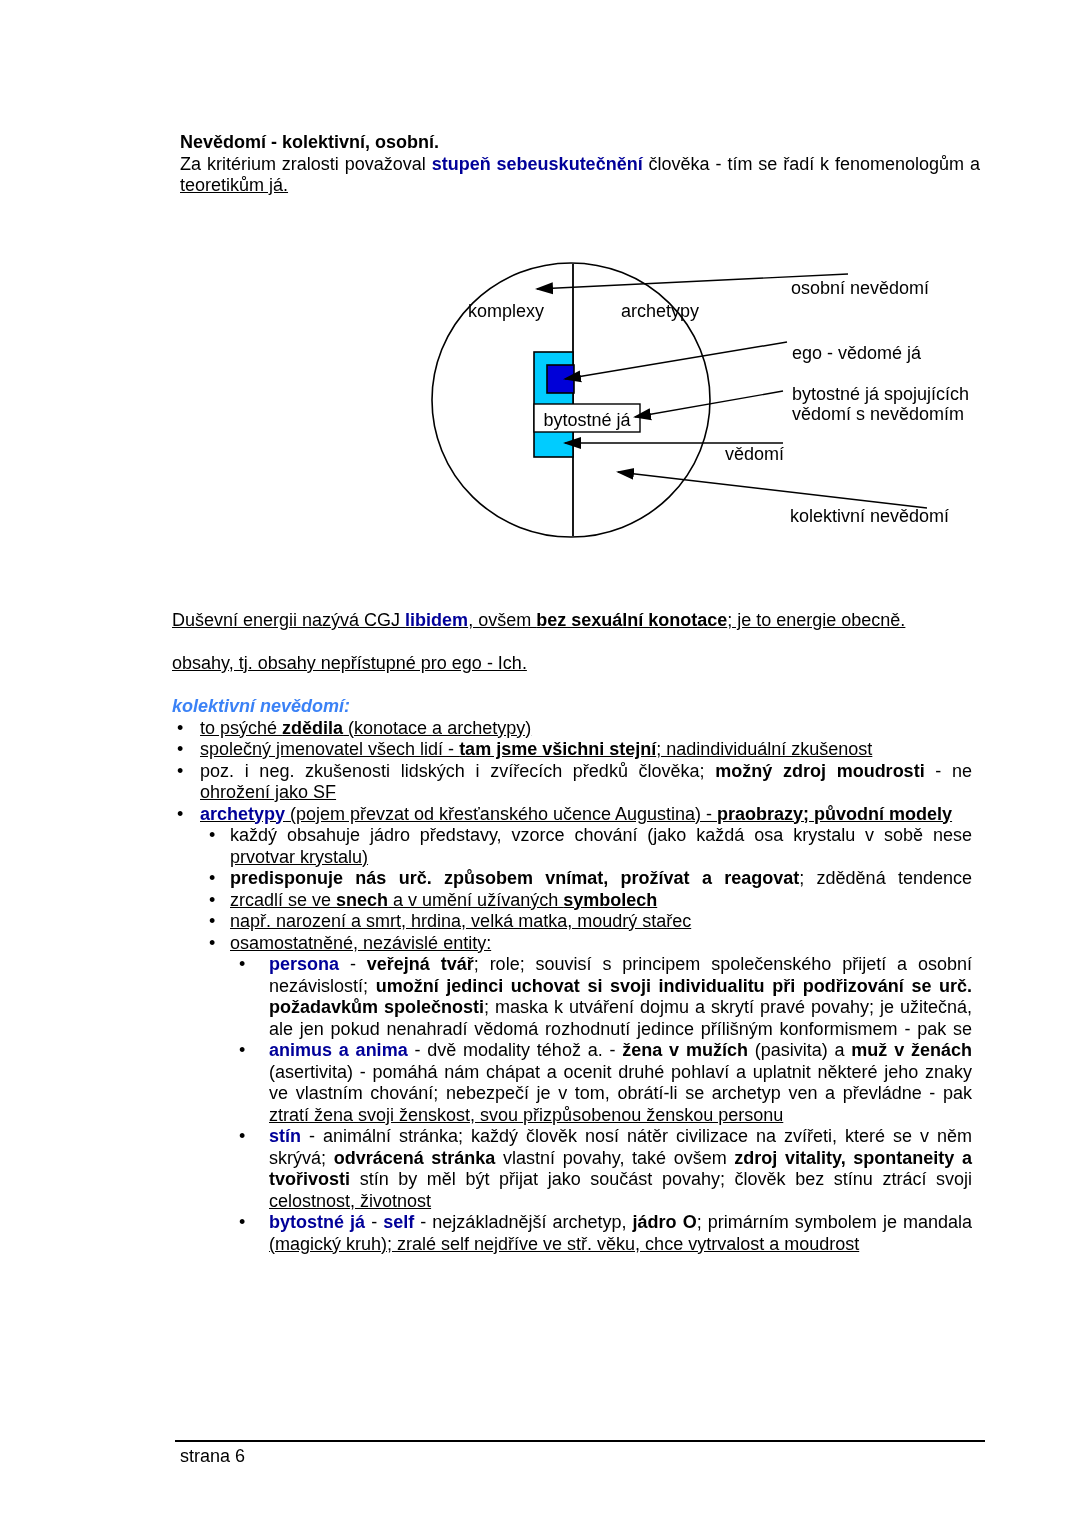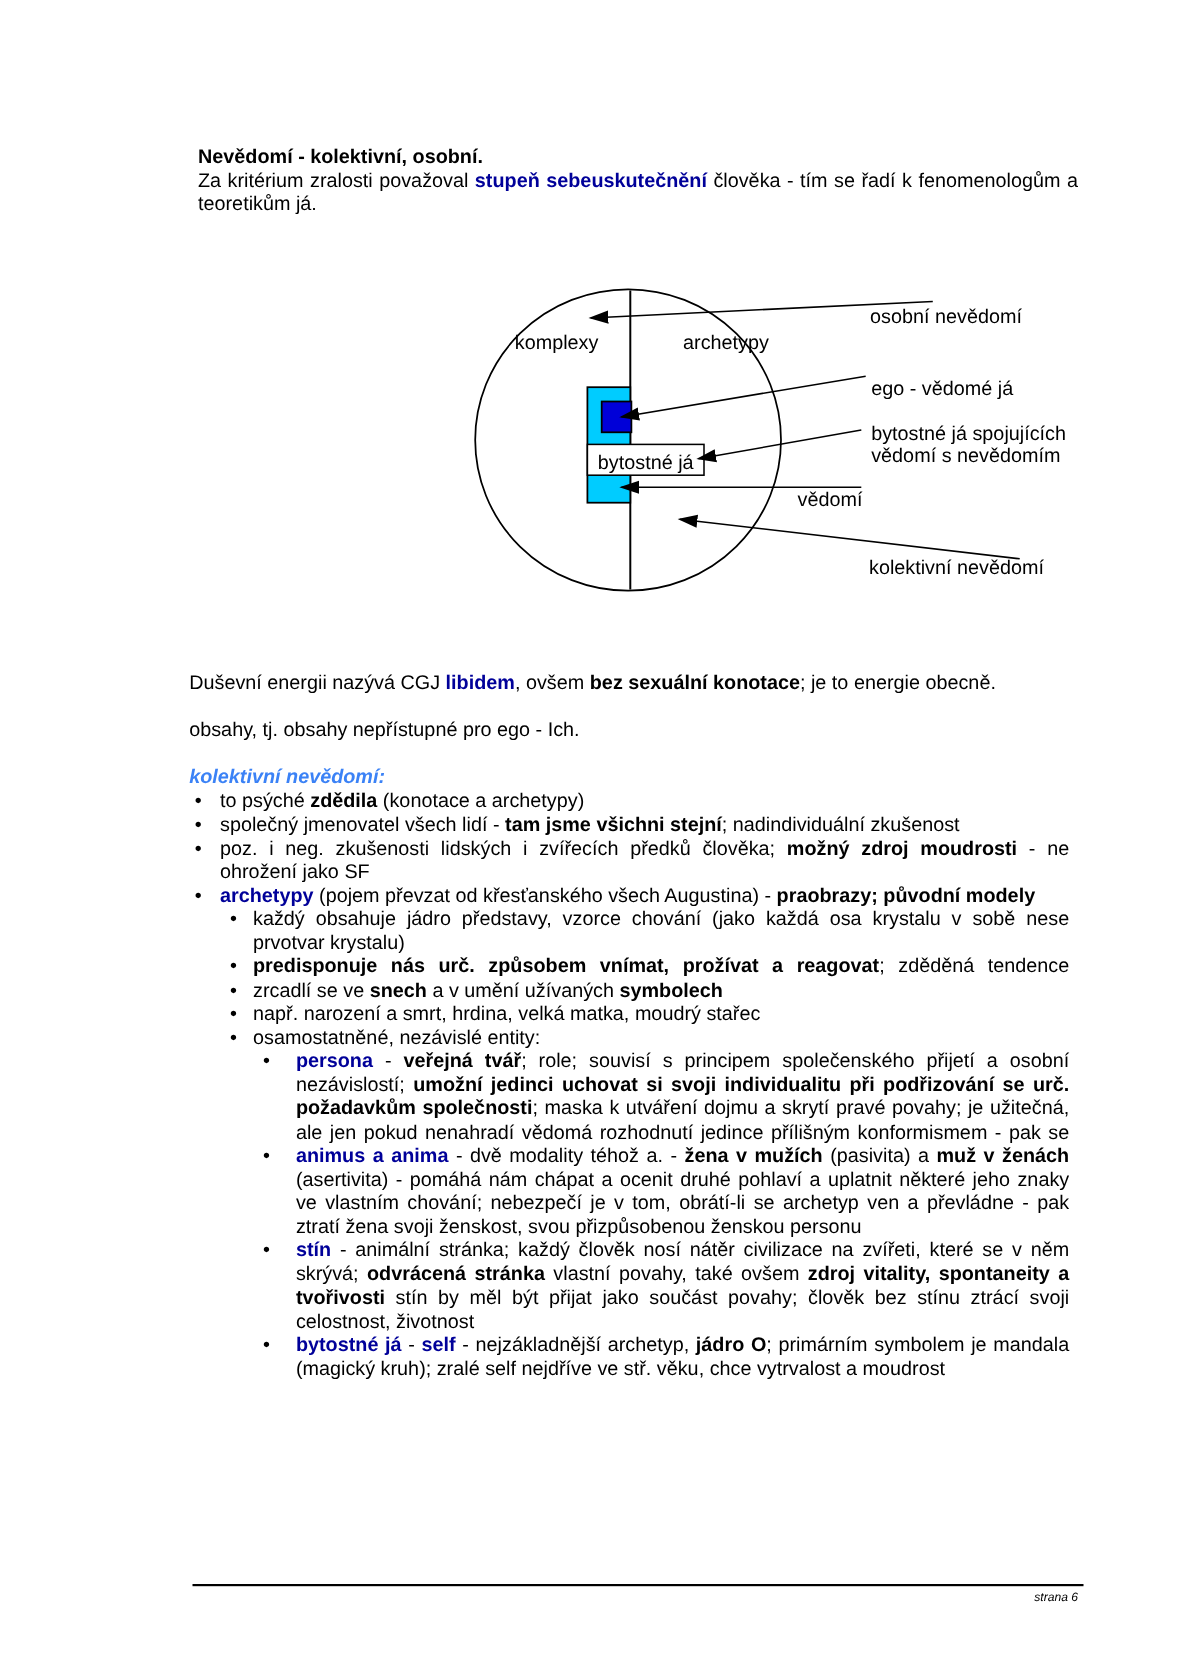--- a/index.html
+++ b/index.html
@@ -8,32 +8,32 @@
   .intro{position:absolute;left:180px;top:132px;width:800px;font-size:18px;line-height:21.5px;}
   .intro .hd{font-weight:bold;}
   .bodycol{position:absolute;left:172px;top:610px;width:800px;font-size:18px;line-height:21.5px;}
   .para{margin:0;}
   .gap{margin-top:21.5px;}
   .listheading{margin-top:21.5px;font-weight:bold;color:#3b82f6;font-style:italic;}
   span.b{font-weight:bold;}
   span.nb{font-weight:bold;color:#000099;}
   .tline{min-height:21.5px;}
   .tline.jl{text-align:justify;text-align-last:justify;white-space:nowrap;}
-  .tline.fl{text-align:left;white-space:normal;}
+  .tline.fl{text-align:left;white-space:normal;text-decoration:underline;}
   .li{position:relative;}
   .li .blt{position:absolute;top:0;font-size:18px;}
   .li.l1{padding-left:28px;} .li.l1 .blt{left:5px;}
   .li.l2{padding-left:58px;} .li.l2 .blt{left:37px;}
   .li.l3{padding-left:97px;} .li.l3 .blt{left:67px;}
   .diagram{position:absolute;left:410px;top:255px;}
   .diagram text{font-family:"Liberation Sans","DejaVu Sans",sans-serif;font-size:18px;fill:#000;}
   .cl{stroke:#000;stroke-width:1.4;}
   .footer-rule{position:absolute;left:175px;top:1440px;width:810px;height:2px;background:#000;}
-  .footer-label{position:absolute;left:180px;top:1446px;width:800px;text-align:right;
-                font-style:italic;font-size:11px;}
+  .footer-label{position:absolute;left:180px;top:1446px;width:800px;text-align:left;
+                font-size:18px;}
 </style>
 </head>
 <body>
 
 <div class="page">
 
   <div class="intro">
     <div class="hd">Nevědomí - kolektivní, osobní.</div>
     <div class="para">
         <div class="tline jl"><span>Za kritérium zralosti považoval </span><span class="nb">stupeň sebeuskutečnění</span><span> člověka - tím se řadí k fenomenologům a</span></div>
@@ -95,21 +95,21 @@
         <div class="li l1">
           <span class="blt">•</span>
           <div class="litxt">
             <div class="tline jl"><span>poz. i neg. zkušenosti lidských i zvířecích předků člověka; </span><span class="b">možný zdroj moudrosti</span><span> - ne</span></div>
             <div class="tline fl"><span>ohrožení jako SF</span></div>
           </div>
         </div>
         <div class="li l1">
           <span class="blt">•</span>
           <div class="litxt">
-            <div class="tline fl"><span class="nb">archetypy</span><span> (pojem převzat od křesťanského všech Augustina) - </span><span class="b">praobrazy; původní modely</span></div>
+            <div class="tline fl"><span class="nb">archetypy</span><span> (pojem převzat od křesťanského učence Augustina) - </span><span class="b">praobrazy; původní modely</span></div>
           </div>
         </div>
         <div class="li l2">
           <span class="blt">•</span>
           <div class="litxt">
             <div class="tline jl"><span>každý obsahuje jádro představy, vzorce chování (jako každá osa krystalu v sobě nese</span></div>
             <div class="tline fl"><span>prvotvar krystalu)</span></div>
           </div>
         </div>
         <div class="li l2">

